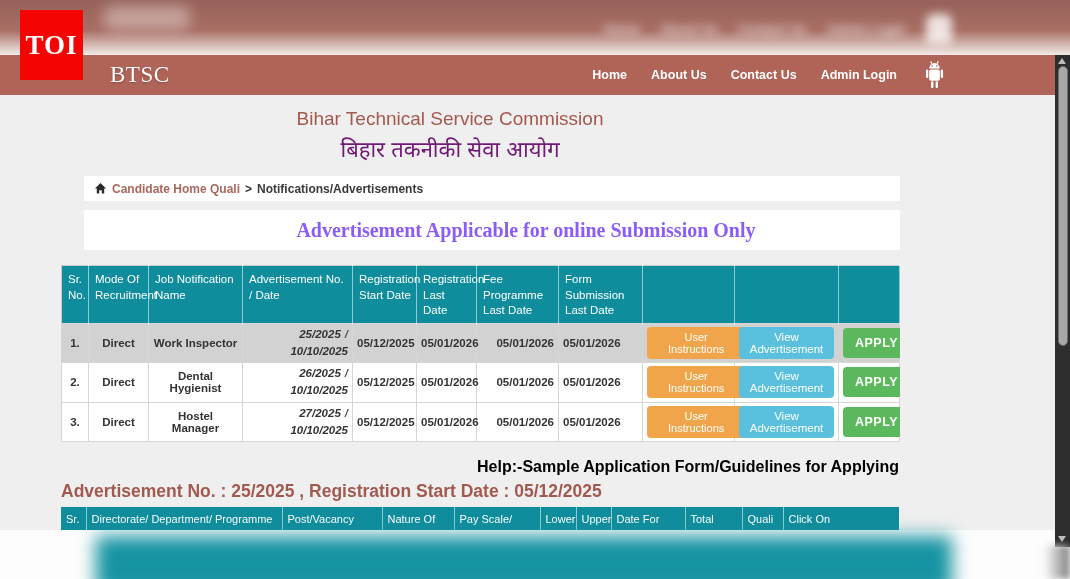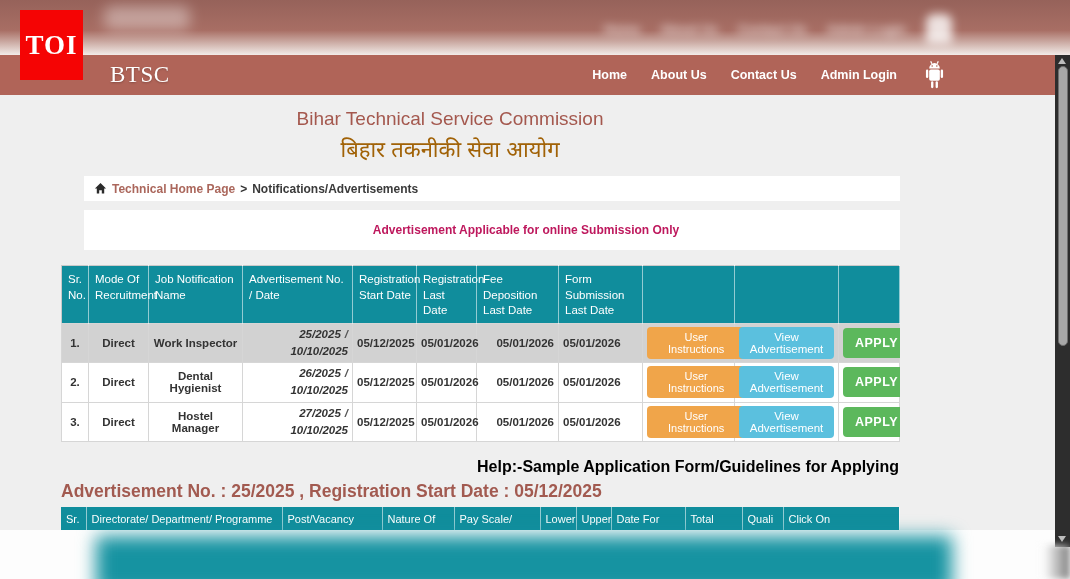--- a/index.html
+++ b/index.html
@@ -46,34 +46,34 @@
   .nav-items {
     margin-left:auto; margin-right:14px; display:flex; align-items:center; gap:24px;
     color:#fff; font-size:12.5px; font-weight:bold;
   }
   .nav-items .nav-link { cursor:pointer; }
   .nav-right-pad { width:108px; }
   .android-icon { display:flex; align-items:center; }
   
   .page { position:absolute; left:0; top:95px; width:900px; height:484px; background:#efefef; overflow:hidden; }
   .title-en { text-align:center; padding-top:13px; font-size:19px; color:#a4584e; font-weight:400; }
-  .title-hi { text-align:center; font-size:22px; color:#a16207; margin-top:3px; }
+  .title-hi { text-align:center; font-size:22px; color:#701a75; margin-top:3px; }
   .breadcrumb {
     margin:13px 0 0 84px; width:884px; height:25px; background:#fff;
     display:flex; align-items:center; padding-left:10px; font-size:12px; font-weight:bold;
   }
   .breadcrumb .home-ic { margin-right:5px; display:flex; }
   .breadcrumb .bc-link { color:#ab675c; cursor:pointer; }
   .breadcrumb .bc-sep { color:#333; margin:0 5px; }
   .breadcrumb .bc-current { color:#3a3a3a; }
   .heading-strip {
     margin:9px 0 0 84px; width:884px; height:40px; background:#fff;
     display:flex; align-items:center; justify-content:center;
   }
-  .heading-strip span { font-size:12px; font-weight:bold; color:#be185d; }
+  .heading-strip span { font-size:20px; font-weight:bold; color:#8b5cf6;font-family:Liberation Serif, serif; }
   .table-zone { margin:15px 0 0 61px; width:838px; }
   
   table.t1 { border-collapse:collapse; table-layout:fixed; width:838px; border:1px solid #c9c9c9; }
   table.t1 th {
     background:#108d9c; color:#fff; font-weight:400; font-size:11.5px; text-align:left;
     vertical-align:top; padding:6px 4px 4px 6px; border-right:1px solid rgba(255,255,255,0.55);
     height:52px; line-height:1.35;
   }
   table.t1 td {
     border:1px solid #d6d6d6; font-size:11.5px; font-weight:bold; color:#333;
@@ -173,21 +173,21 @@
 <div class="page">
   <div class="title-en">Bihar Technical Service Commission</div>
   <div class="title-hi">बिहार तकनीकी सेवा आयोग</div>
 
   <div class="breadcrumb">
     <span class="home-ic">
       <svg width="13" height="13" viewBox="0 0 14 14" xmlns="http://www.w3.org/2000/svg">
         <path d="M1 7 L7 1.2 L13 7 H11 V12.5 H8.4 V9 H5.6 V12.5 H3 V7 Z" fill="#2b2b2b"></path>
       </svg>
     </span>
-    <span class="bc-link">Technical Home Page</span>
+    <span class="bc-link">Candidate Home Quali</span>
     <span class="bc-sep">&gt;</span>
     <span class="bc-current">Notifications/Advertisements</span>
   </div>
 
   <div class="heading-strip">
     <span>Advertisement Applicable for online Submission Only</span>
   </div>
 
   <div class="table-zone">
     <table class="t1">
@@ -205,21 +205,21 @@
           <col style="width:61px">
       </colgroup>
       <thead>
         <tr>
           <th>Sr. No.</th>
           <th>Mode Of Recruitment</th>
           <th>Job Notification Name</th>
           <th>Advertisement No. / Date</th>
           <th>Registration Start Date</th>
           <th>Registration Last Date</th>
-          <th>Fee Deposition Last Date</th>
+          <th>Fee Programme Last Date</th>
           <th>Form Submission Last Date</th>
           <th></th>
           <th></th>
           <th></th>
         </tr>
       </thead>
       <tbody>
         <tr class="shaded">
           <td class="c-center">1.</td>
           <td class="c-center">Direct</td>

